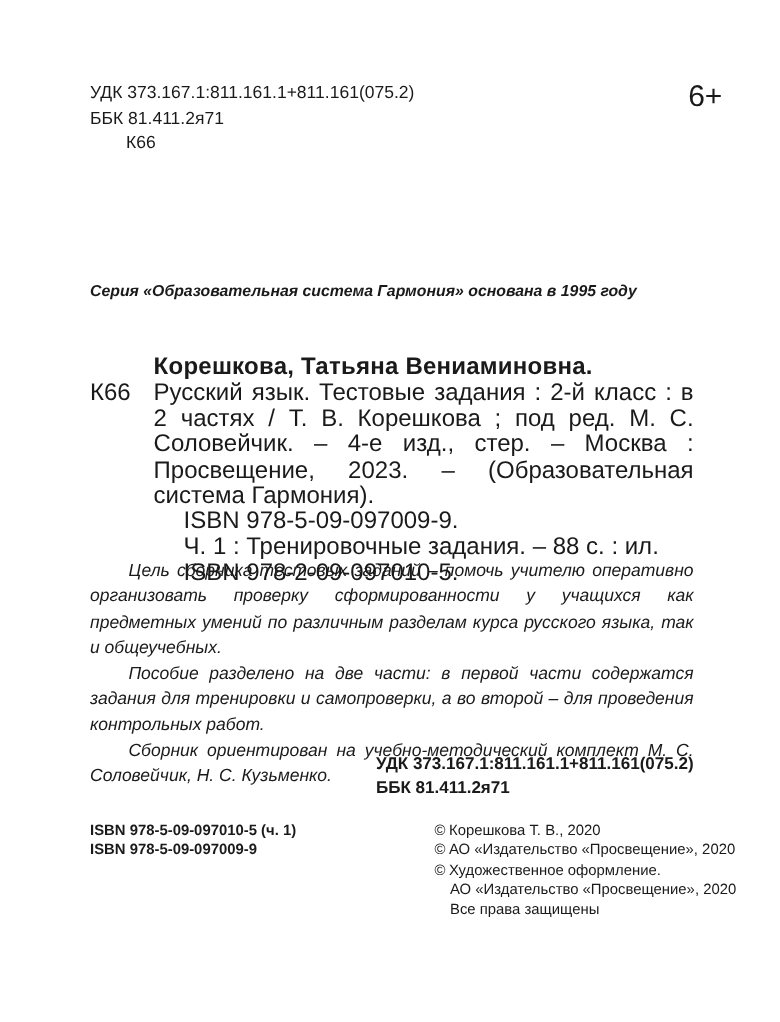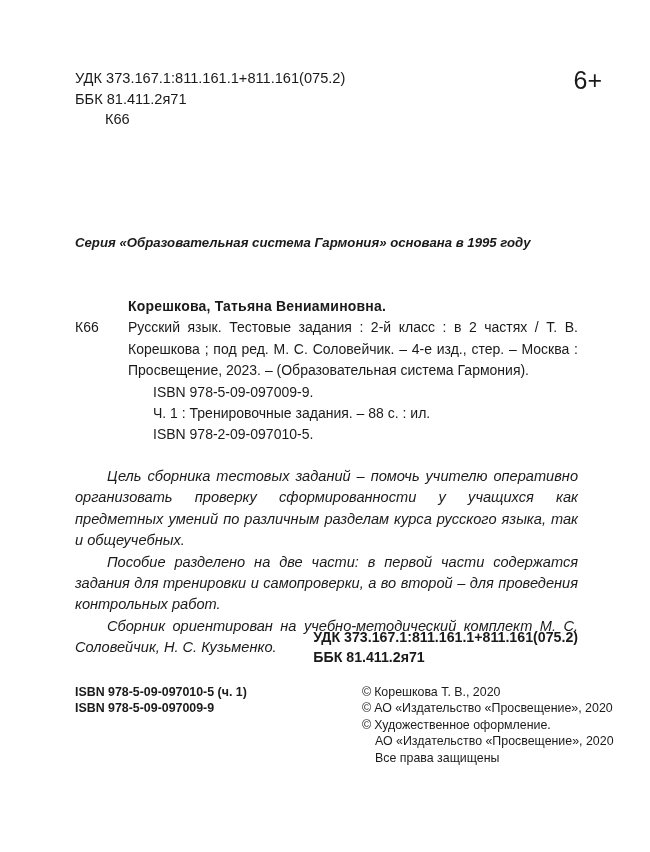--- a/index.html
+++ b/index.html
@@ -62,21 +62,21 @@
     font-weight: 600;
     line-height: 18px;
   }
 
   
   .biblio {
     position: absolute;
     left: 75px;
     right: 72px;
     top: 296px;
-    font-size: 14px;
+    font-size: 20px;
     line-height: 21.4px;
   }
   .biblio .author {
     font-weight: bold;
     margin-left: 53px;
     letter-spacing: 0.2px;
   }
   .biblio .desc {
     position: relative;
     margin-left: 53px;

